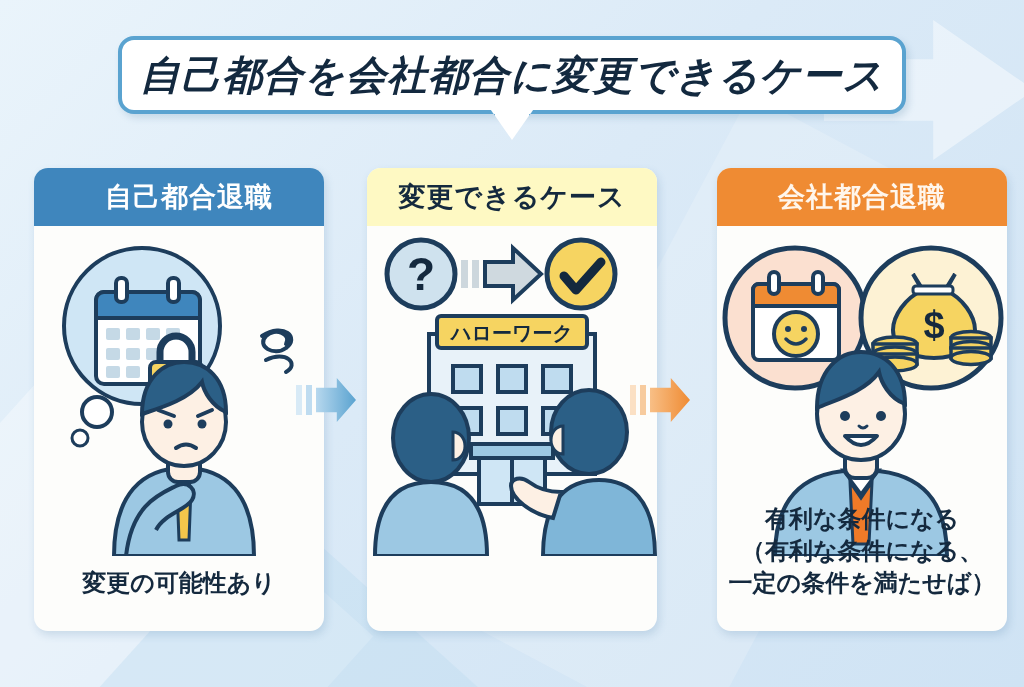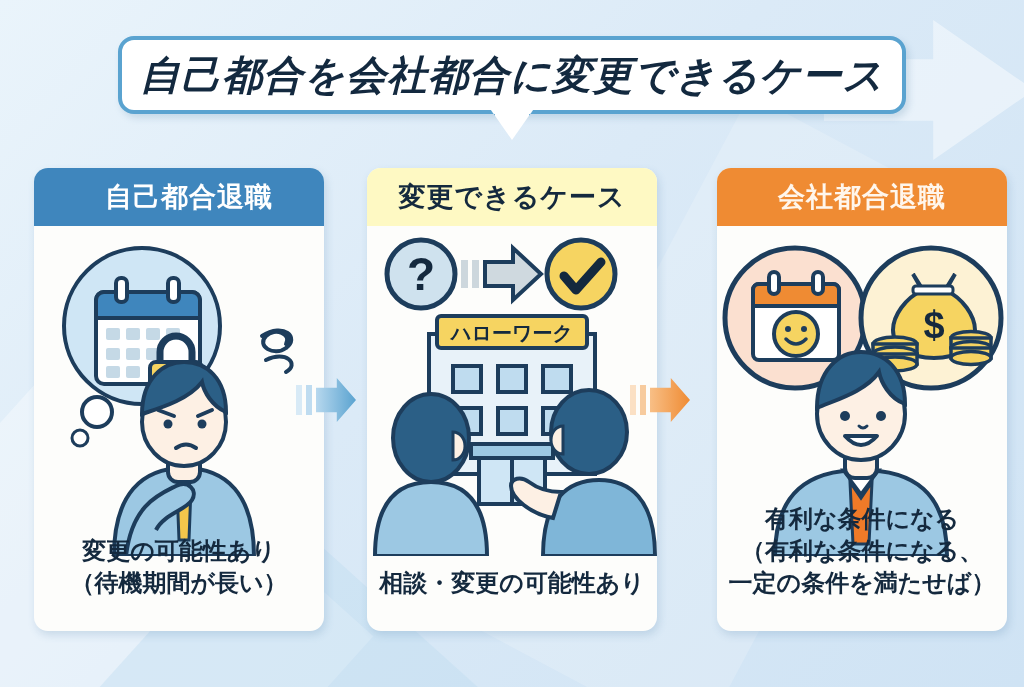--- a/index.html
+++ b/index.html
@@ -258,21 +258,20 @@
             <circle cx="134" cy="198" r="4.5" fill="#1d3d5c"></circle>
             <circle cx="168" cy="198" r="4.5" fill="#1d3d5c"></circle>
             <path d="M124 184 l16 6 M178 184 l-14 6" stroke="#1d3d5c" stroke-width="4" fill="none" stroke-linecap="round"></path>
             <path d="M142 222 q10 -7 20 0" stroke="#1d3d5c" stroke-width="4" fill="none" stroke-linecap="round"></path>
             <path d="M92 330 c6 -52 34 -62 50 -70 c12 -6 22 4 16 14 c-6 10 -28 14 -36 30" fill="#9cc8e3" stroke="#1d3d5c" stroke-width="4"></path>
           </g>
         </svg>
       </div>
       <div class="caption">
         <div>変更の可能性あり</div>
-        <div>（待機期間が長い）</div>
       </div>
     </div>
   </div>
 
   <div class="conn" id="conn1">
     <div class="ticks">
         <span></span>
         <span></span>
       </div>
     <div class="head"></div>
@@ -325,21 +324,20 @@
 
           <g>
             <path d="M176 330 c0 -58 26 -76 56 -76 c30 0 56 18 56 76 z" fill="#7fb6d8" stroke="#1d3d5c" stroke-width="4"></path>
             <ellipse cx="222" cy="206" rx="38" ry="42" fill="#2b5f86" stroke="#1d3d5c" stroke-width="4"></ellipse>
             <path d="M196 200 a12 14 0 0 0 0 28 z" fill="#fdf0e4" stroke="#1d3d5c" stroke-width="3"></path>
             <path d="M186 292 c-22 -4 -42 -20 -42 -32 c0 -8 10 -10 18 -4 c8 6 20 10 32 10 z" fill="#fdf0e4" stroke="#1d3d5c" stroke-width="4"></path>
           </g>
         </svg>
       </div>
       <div class="caption">
-        <div>相談・変更の可能性あり</div>
       </div>
     </div>
   </div>
 
   <div class="conn" id="conn2">
     <div class="ticks">
         <span></span>
         <span></span>
       </div>
     <div class="head"></div>

